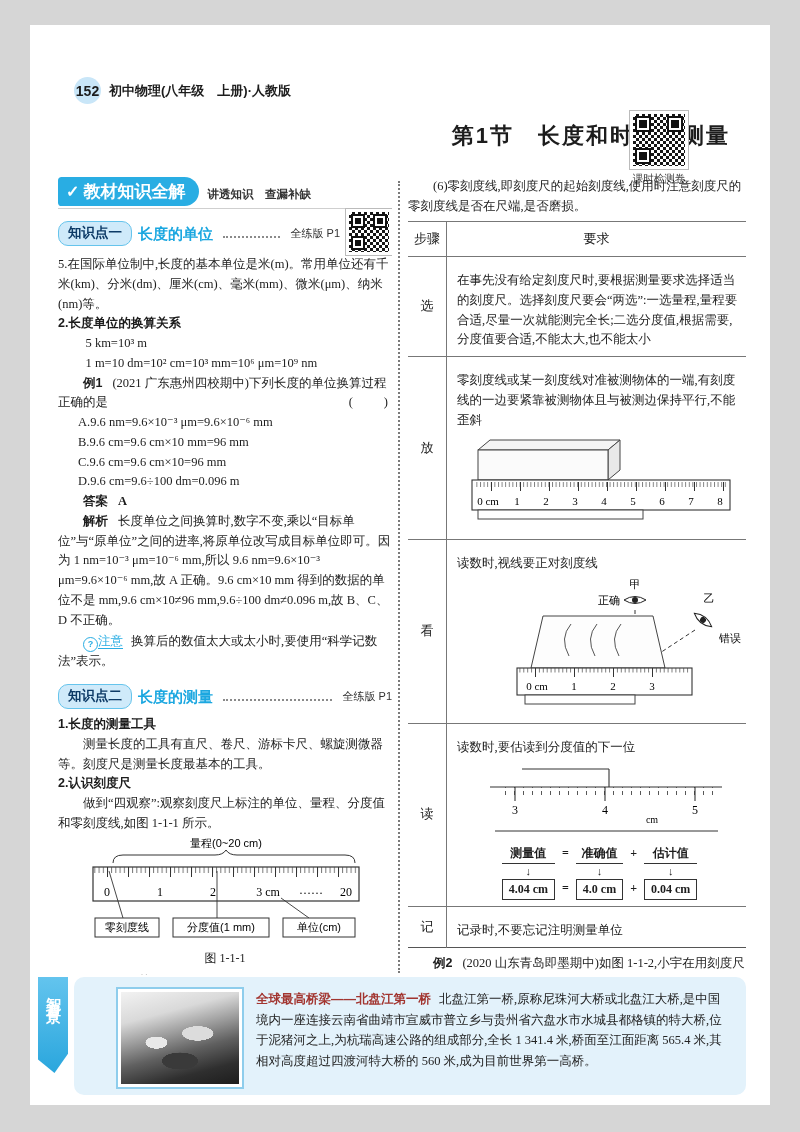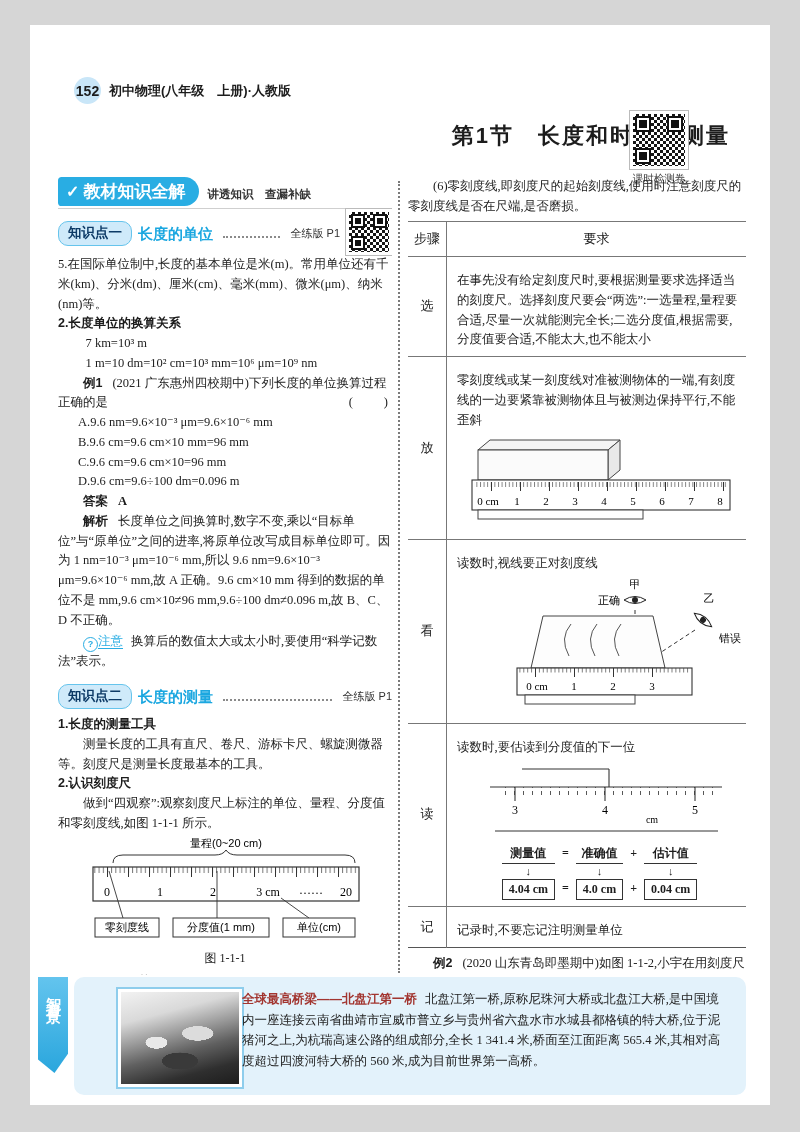--- a/index.html
+++ b/index.html
@@ -93,21 +93,21 @@
   .eqgrid .bx{border:1px solid #333;padding:0 6px;font-weight:bold;}
 
   
   .footer{position:absolute;left:44px;top:952px;width:672px;height:118px;background:#e3f2fb;border-radius:10px;}
   .ribbon{position:absolute;left:8px;top:952px;width:30px;height:96px;z-index:3;
     background:linear-gradient(180deg,#63c4ee,#2aa6dd);
     clip-path:polygon(0 0,100% 0,100% 80%,55% 100%,0 86%);
     display:flex;justify-content:center;padding-top:8px;box-sizing:border-box;}
   .ribbon span{writing-mode:vertical-rl;color:#fff;font-weight:bold;font-size:15px;letter-spacing:4px;
     font-family:"Liberation Sans",sans-serif;}
-  .footer-inner{display:flex;gap:0;padding:12px 16px 10px 44px;}
+  .footer-inner{display:flex;gap:14px;padding:12px 16px 10px 44px;}
   .photo{flex:none;width:118px;height:92px;border:3px solid #fff;box-shadow:0 0 0 2px #8ecdec;
     background:
       radial-gradient(18px 10px at 30% 55%, #e9e9e9 0 60%, transparent 61%),
       radial-gradient(26px 12px at 65% 45%, #dcdcdc 0 60%, transparent 61%),
       radial-gradient(30px 14px at 50% 75%, #3a3a3a 0 60%, transparent 61%),
       linear-gradient(165deg,#f2f2f2 0%,#d9d9d9 26%,#9a9a9a 45%,#606060 62%,#2f2f2f 82%,#1d1d1d 100%);}
   .footer-text{font-size:12.5px;line-height:1.65;color:#222;}
   .footer-text .ft{color:#a23530;font-weight:bold;font-family:"Liberation Sans",sans-serif;margin-right:8px;}
 
   svg text{font-family:"Liberation Serif","DejaVu Serif",serif;}
@@ -170,21 +170,21 @@
               <i></i>
             </div>
           <div class="fp" style="left:2px;bottom:2px;">
               <i></i>
             </div>
         </div>
       </div>
 
       <p>5.在国际单位制中,长度的基本单位是米(m)。常用单位还有千米(km)、分米(dm)、厘米(cm)、毫米(mm)、微米(μm)、纳米(nm)等。</p>
       <p class="subhead">2.长度单位的换算关系</p>
-      <p class="formula">7 km=10³ m</p>
+      <p class="formula">5 km=10³ m</p>
       <p class="formula">1 m=10 dm=10² cm=10³ mm=10⁶ μm=10⁹ nm</p>
 
       <div class="stem-wrap">
         <span class="lbl">例1</span><span class="src">(2021 广东惠州四校期中)</span><span>下列长度的单位换算过程正确的是</span>
         <span class="bracket">(　　)</span>
       </div>
       <p class="opt">A.9.6 nm=9.6×10⁻³ μm=9.6×10⁻⁶ mm</p>
       <p class="opt">B.9.6 cm=9.6 cm×10 mm=96 mm</p>
       <p class="opt">C.9.6 cm=9.6 cm×10=96 mm</p>
       <p class="opt">D.9.6 cm=9.6÷100 dm=0.096 m</p>

